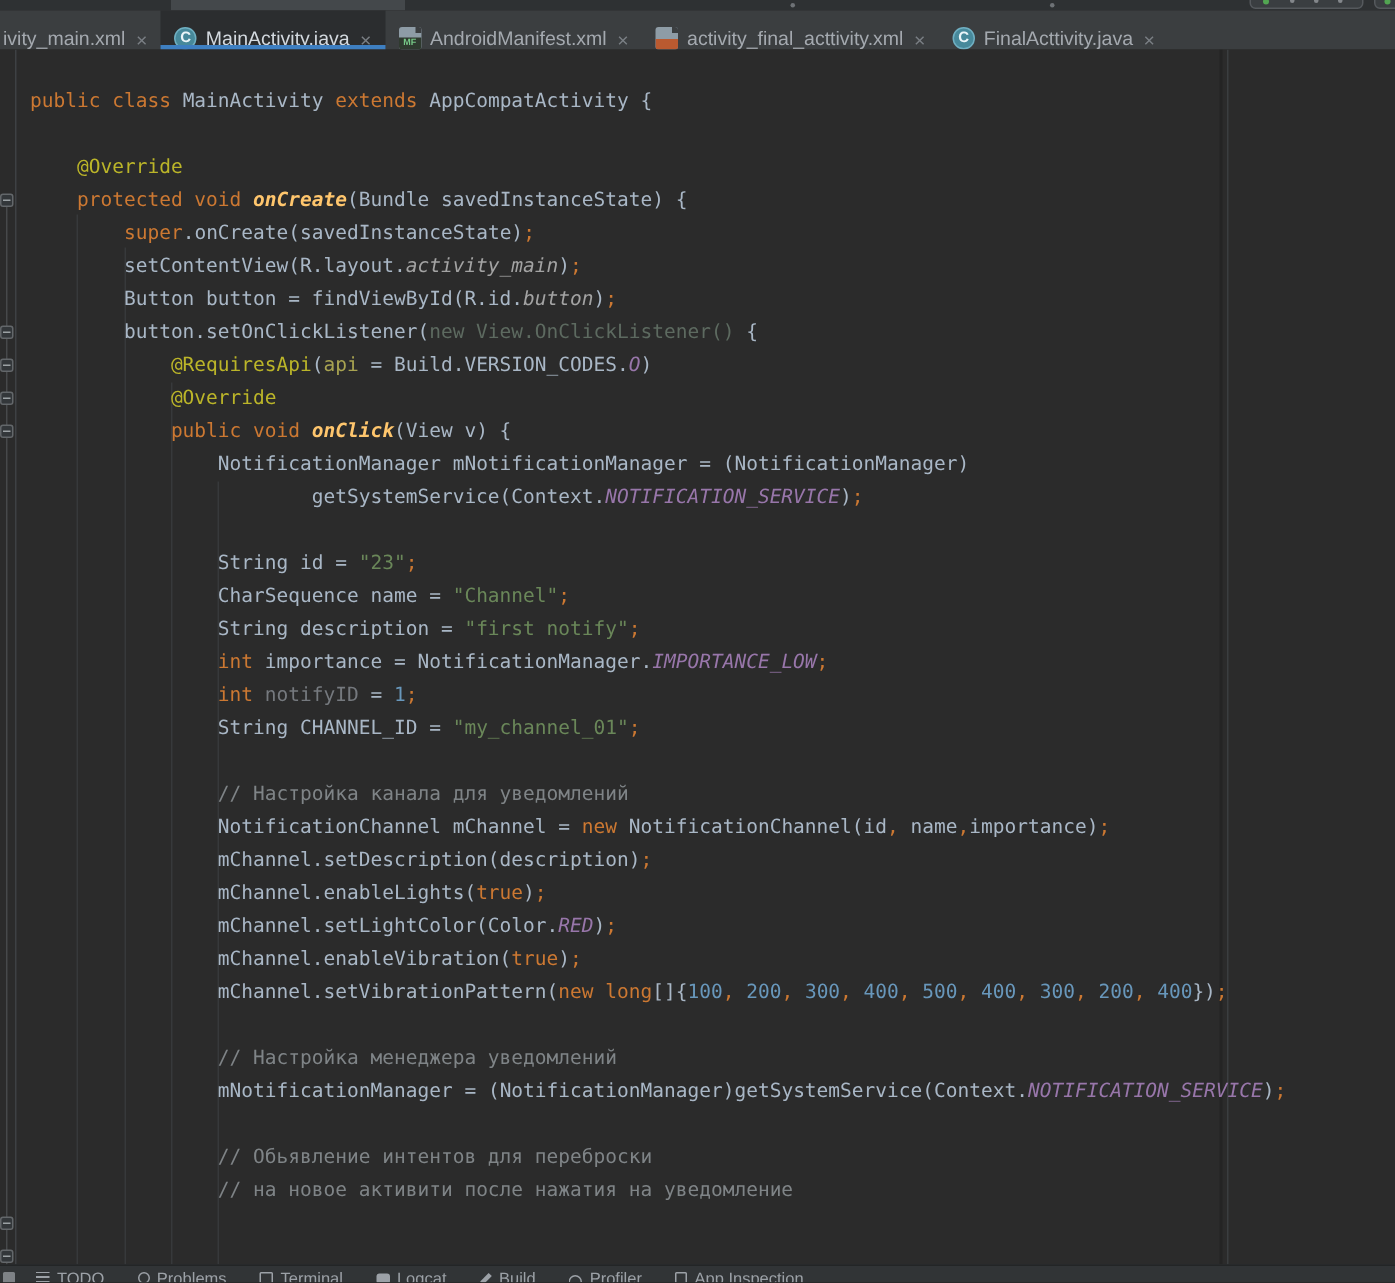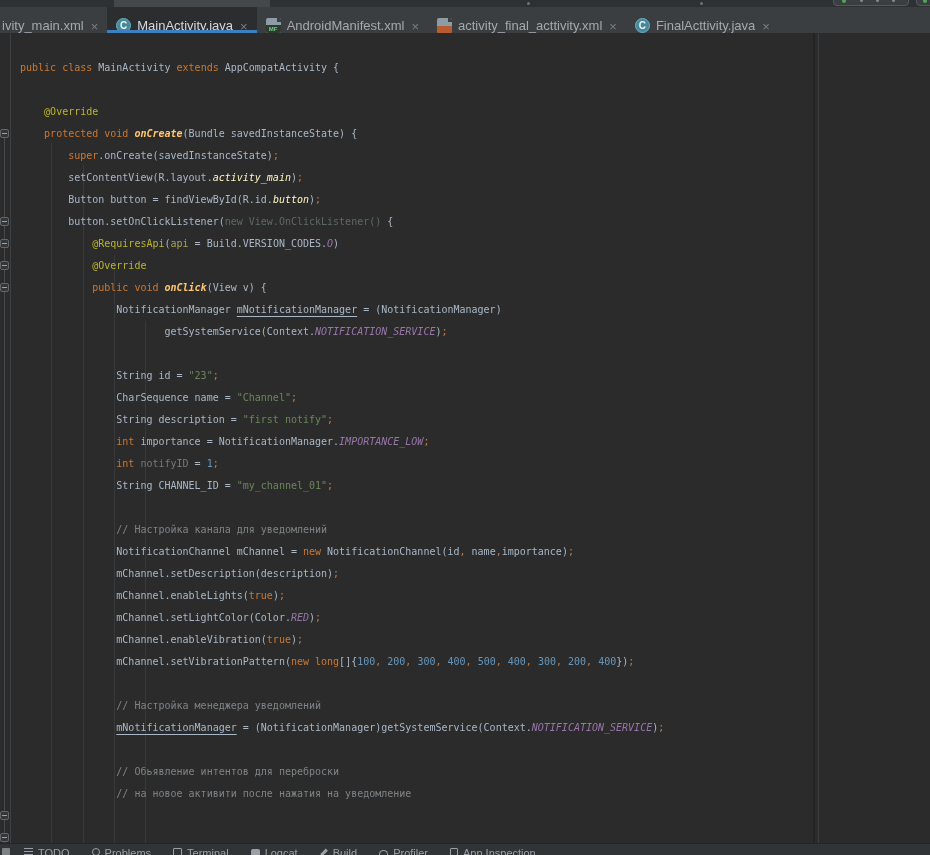--- a/index.html
+++ b/index.html
@@ -40,36 +40,36 @@
   #gutterline { position:absolute; left:10px; top:0; width:1px; height:810px; background:#3E4144; }
   #foldline { position:absolute; left:4px; top:100px; width:1px; height:712px; background:#47494B; }
   .iguide { position:absolute; width:1px; background:#37393B; }
   .mguide1 { position:absolute; left:813px; top:0; width:2px; height:810px; background:#242424; }
   .mguide2 { position:absolute; left:818px; top:0; width:1px; height:810px; background:#3B3E40; }
   .fmark { position:absolute; left:0; width:9px; height:9px; background:#33373A; border:1px solid #63676A;
            border-radius:2px; display:flex; align-items:center; justify-content:center; }
   .fmark i { display:block; width:5px; height:1px; background:#9BA1A4; }
 
   #code { position:absolute; left:0; top:0; width:824px; padding:24px 0 0 20px;
-          font-family:"DejaVu Sans Mono", monospace; font-size:10px; line-height:22px; }
+          font-family:"DejaVu Sans Mono", monospace; font-size:13px; line-height:22px; }
   .cl-line { height:22px; white-space:pre; }
   .tk-kw { color:#CC7832; }
   .tk-pl { color:#A9B7C6; }
   .tk-md { color:#FFC66D; font-weight:bold;font-style:italic; }
   .tk-an { color:#BBB529; }
   .tk-anp{ color:#A8A351; }
   .tk-st { color:#6A8759; }
   .tk-nm { color:#6897BB; }
   .tk-cm { color:#7F8487; }
   .tk-co { color:#9876AA; font-style:italic; }
-  .tk-rs { color:#fef9c3; font-style:italic; }
+  .tk-rs { color:#a3a3a3; font-style:italic; }
   .tk-pu { color:#CC7832; }
   .tk-dm { color:#5D6A60; }
   .tk-un { color:#75797E; }
-  .tk-ul { color:#A9B7C6; text-decoration:underline; text-underline-offset:3px; text-decoration-thickness:1px; }
+  .tk-ul { color:#A9B7C6; text-underline-offset:3px; text-decoration-thickness:1px; }
 
   
   #bottombar { position:absolute; left:0; top:843px; width:930px; height:12px; background:#313436;
                border-top:1px solid #232526; display:flex; align-items:flex-start; gap:22px;
                padding:3px 0 0 24px; overflow:hidden; }
   .bbitem { display:flex; align-items:flex-start; gap:5px; font-size:11px; color:#9CA1A7; white-space:nowrap; }
   .bbicon { flex:none; margin-top:1px; }
   .bbicon.todo-list-icon { width:9px; height:7px;
       background:repeating-linear-gradient(#9CA1A7 0 1px, transparent 1px 3px); }
   .bbicon.problems-icon { width:8px; height:8px; border:1.5px solid #9CA1A7; border-radius:50%; }

